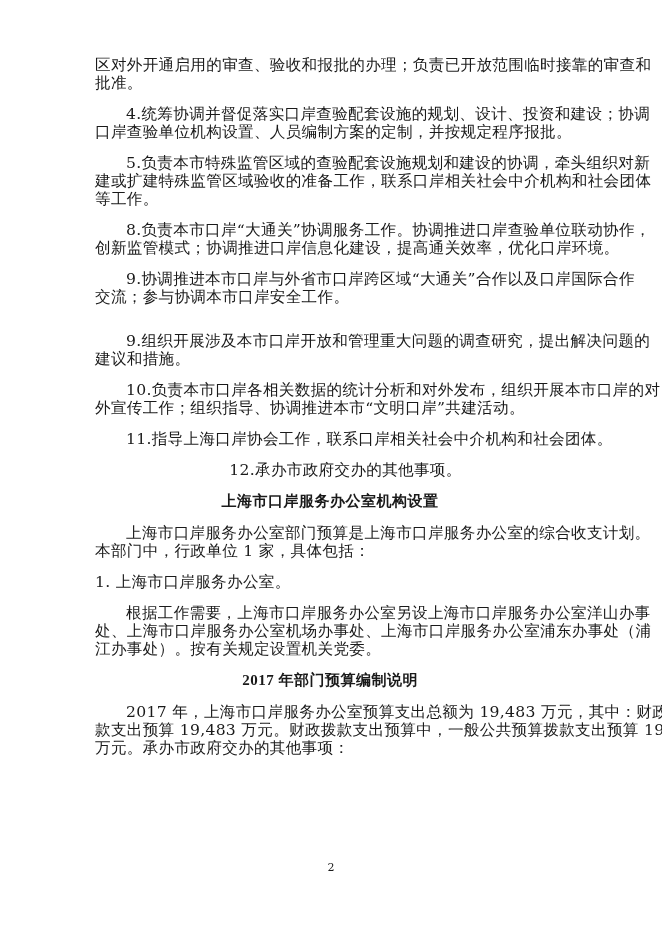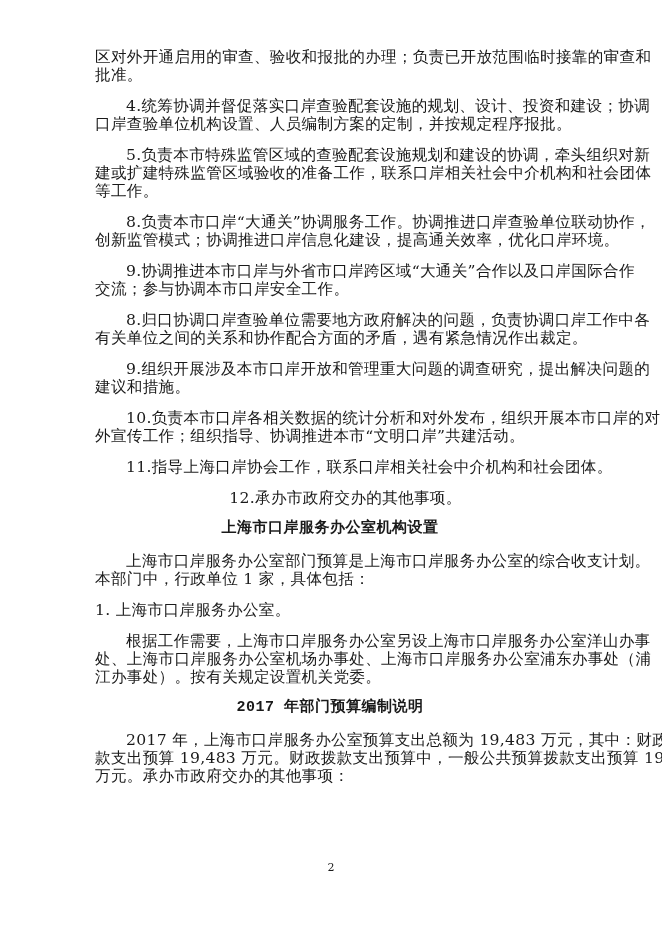--- a/index.html
+++ b/index.html
@@ -1,22 +1,22 @@
 <!DOCTYPE html>
 <html><head>
 <meta charset="utf-8">
 <style>
   html, body { margin: 0; padding: 0; background: #ffffff; }
   body { width: 662px; height: 936px; position: relative; overflow: hidden;
          font-family: "DejaVu Serif", "Liberation Serif", serif; color: #1a1a1a; }
-  .page { position: absolute; left: 95px; top: 48px; width: 470px; }
+  .page { position: absolute; left: 95px; top: 56px; width: 470px; }
   .line { font-size: 15.6px; line-height: 18px; height: 18px; white-space: nowrap; letter-spacing: 0.3px; }
   .indent { padding-left: 31px; text-align: center; }
   .gap { height: 13px; }
-  .heading { font-family: Liberation Mono, monospace; font-weight: bold;
+  .heading { font-family: Liberation Serif, serif; font-weight: bold;
              font-size: 15px; text-align: center; line-height: 18px; height: 18px; letter-spacing: 0.5px; }
   .pagenum { position: absolute; top: 861px; left: 0; width: 662px; text-align: center;
              font-size: 11px; font-family: "DejaVu Serif", serif; }
 </style>
 </head>
 <body>
 
 <div class="page" id="page">
     <div>
       <div class="line">区对外开通启用的审查、验收和报批的办理；负责已开放范围临时接靠的审查和</div>
@@ -37,24 +37,20 @@
     <div>
       <div class="line indent">8.负责本市口岸“大通关”协调服务工作。协调推进口岸查验单位联动协作，</div>
       <div class="line">创新监管模式；协调推进口岸信息化建设，提高通关效率，优化口岸环境。</div>
     </div>
     <div class="gap"></div>
     <div>
       <div class="line indent">9.协调推进本市口岸与外省市口岸跨区域“大通关”合作以及口岸国际合作</div>
       <div class="line">交流；参与协调本市口岸安全工作。</div>
     </div>
     <div class="gap"></div>
-    <div>
-      <div class="line indent">8.归口协调口岸查验单位需要地方政府解决的问题，负责协调口岸工作中各</div>
-      <div class="line">有关单位之间的关系和协作配合方面的矛盾，遇有紧急情况作出裁定。</div>
-    </div>
     <div class="gap"></div>
     <div>
       <div class="line indent">9.组织开展涉及本市口岸开放和管理重大问题的调查研究，提出解决问题的</div>
       <div class="line">建议和措施。</div>
     </div>
     <div class="gap"></div>
     <div>
       <div class="line indent">10.负责本市口岸各相关数据的统计分析和对外发布，组织开展本市口岸的对</div>
       <div class="line">外宣传工作；组织指导、协调推进本市“文明口岸”共建活动。</div>
     </div>

